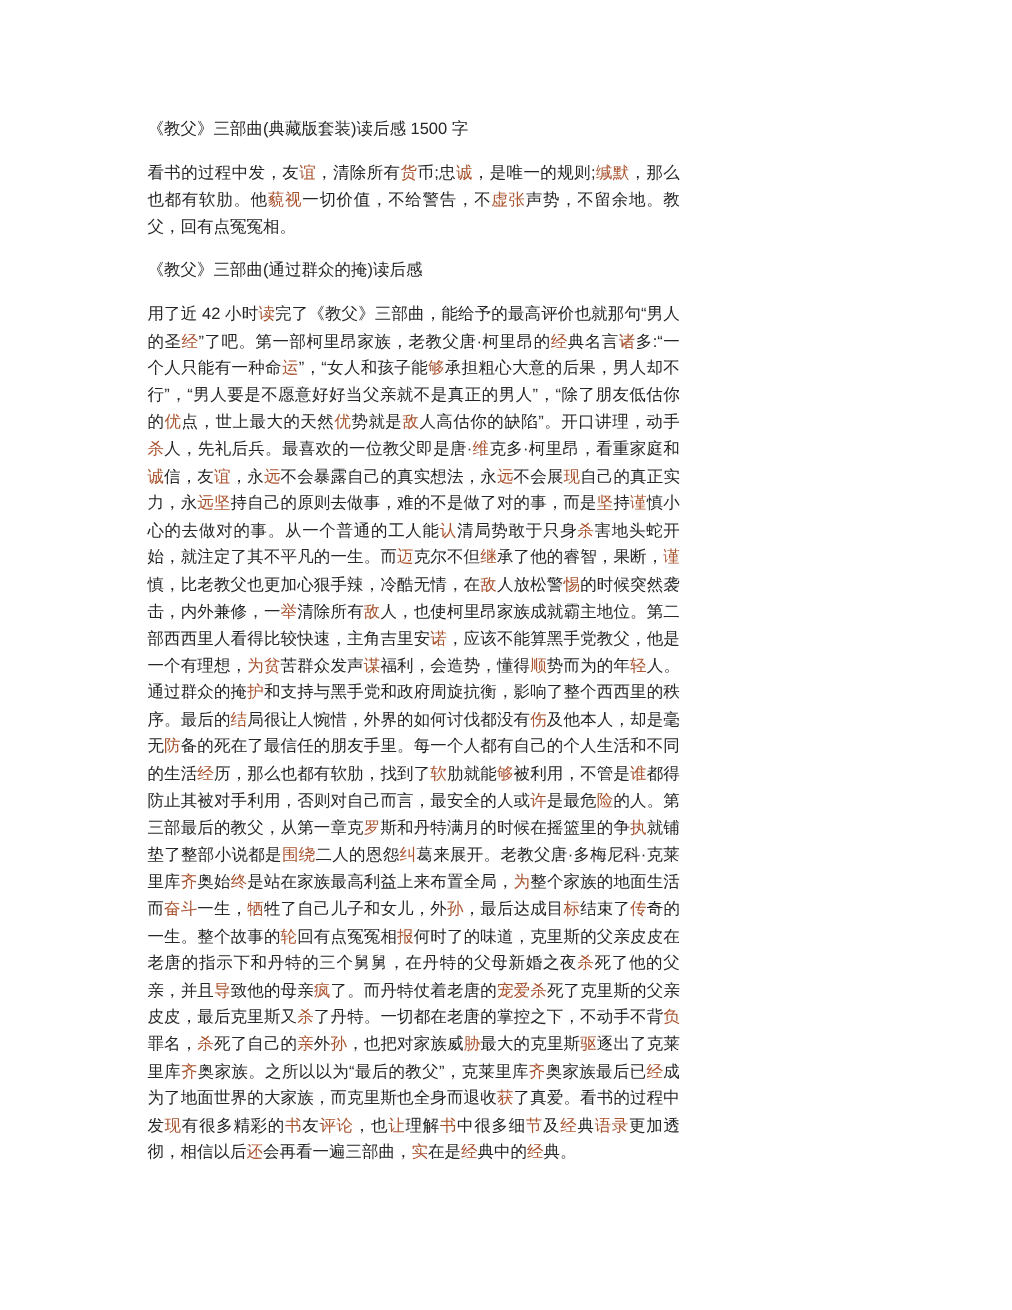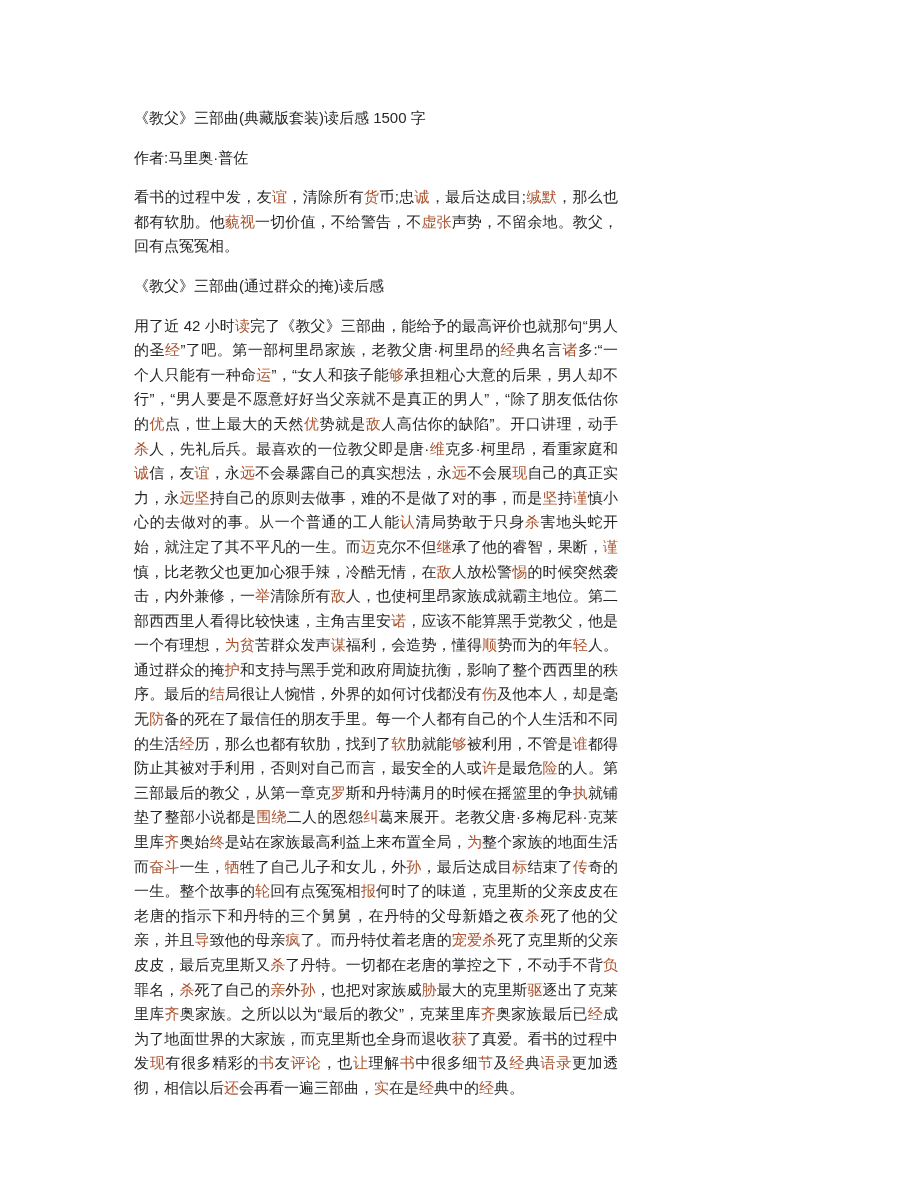--- a/index.html
+++ b/index.html
@@ -31,20 +31,19 @@
   .accent{
     color:var(--accent-color);
   }
 </style>
 </head>
 <body>
 
 <div class="page">
   <p class="para"><span>《教父》三部曲(典藏版套装)读后感 1500 字</span></p>
 
-  <p class="para"><span>作者:马里奥·普佐</span></p>
 
-  <p class="para"><span>看书的过程中发，友</span><span class="accent">谊</span><span>，清除所有</span><span class="accent">货</span><span>币;忠</span><span class="accent">诚</span><span>，最后达成目;</span><span class="accent">缄默</span><span>，那么也都有软肋。他</span><span class="accent">藐视</span><span>一切价值，不给警告，不</span><span class="accent">虚张</span><span>声势，不留余地。教父，回有点冤冤相。</span></p>
+  <p class="para"><span>看书的过程中发，友</span><span class="accent">谊</span><span>，清除所有</span><span class="accent">货</span><span>币;忠</span><span class="accent">诚</span><span>，是唯一的规则;</span><span class="accent">缄默</span><span>，那么也都有软肋。他</span><span class="accent">藐视</span><span>一切价值，不给警告，不</span><span class="accent">虚张</span><span>声势，不留余地。教父，回有点冤冤相。</span></p>
 
   <p class="para"><span>《教父》三部曲(通过群众的掩)读后感</span></p>
 
   <p class="para"><span>用了近 42 小时</span><span class="accent">读</span><span>完了《教父》三部曲，能给予的最高评价也就那句“男人的圣</span><span class="accent">经</span><span>”了吧。第一部柯里昂家族，老教父唐·柯里昂的</span><span class="accent">经</span><span>典名言</span><span class="accent">诸</span><span>多:“一个人只能有一种命</span><span class="accent">运</span><span>”，“女人和孩子能</span><span class="accent">够</span><span>承担粗心大意的后果，男人却不行”，“男人要是不愿意好好当父亲就不是真正的男人”，“除了朋友低估你的</span><span class="accent">优</span><span>点，世上最大的天然</span><span class="accent">优</span><span>势就是</span><span class="accent">敌</span><span>人高估你的缺陷”。开口讲理，动手</span><span class="accent">杀</span><span>人，先礼后兵。最喜欢的一位教父即是唐·</span><span class="accent">维</span><span>克多·柯里昂，看重家庭和</span><span class="accent">诚</span><span>信，友</span><span class="accent">谊</span><span>，永</span><span class="accent">远</span><span>不会暴露自己的真实想法，永</span><span class="accent">远</span><span>不会展</span><span class="accent">现</span><span>自己的真正实力，永</span><span class="accent">远坚</span><span>持自己的原则去做事，难的不是做了对的事，而是</span><span class="accent">坚</span><span>持</span><span class="accent">谨</span><span>慎小心的去做对的事。从一个普通的工人能</span><span class="accent">认</span><span>清局势敢于只身</span><span class="accent">杀</span><span>害地头蛇开始，就注定了其不平凡的一生。而</span><span class="accent">迈</span><span>克尔不但</span><span class="accent">继</span><span>承了他的睿智，果断，</span><span class="accent">谨</span><span>慎，比老教父也更加心狠手辣，冷酷无情，在</span><span class="accent">敌</span><span>人放松警</span><span class="accent">惕</span><span>的时候突然袭击，内外兼修，一</span><span class="accent">举</span><span>清除所有</span><span class="accent">敌</span><span>人，也使柯里昂家族成就霸主地位。第二部西西里人看得比较快速，主角吉里安</span><span class="accent">诺</span><span>，应该不能算黑手党教父，他是一个有理想，</span><span class="accent">为贫</span><span>苦群众发声</span><span class="accent">谋</span><span>福利，会造势，懂得</span><span class="accent">顺</span><span>势而为的年</span><span class="accent">轻</span><span>人。通过群众的掩</span><span class="accent">护</span><span>和支持与黑手党和政府周旋抗衡，影响了整个西西里的秩序。最</span><span>后的</span><span class="accent">结</span><span>局很让人惋惜，外界的如何讨伐都没有</span><span class="accent">伤</span><span>及他本人，却是毫无</span><span class="accent">防</span><span>备的死在了最信任的朋友手里。每一个人都有自己的个人生活和不同的生活</span><span class="accent">经</span><span>历，那么也都有软肋，找到了</span><span class="accent">软</span><span>肋就能</span><span class="accent">够</span><span>被利用，不管是</span><span class="accent">谁</span><span>都得防止其被对手利用，否则对自己而言，最安全的人或</span><span class="accent">许</span><span>是最危</span><span class="accent">险</span><span>的人。第三部最后的教父，从第一章克</span><span class="accent">罗</span><span>斯和丹特满月的时候在摇篮里的争</span><span class="accent">执</span><span>就铺垫了整部小说都是</span><span class="accent">围绕</span><span>二人的恩怨</span><span class="accent">纠</span><span>葛来展开。老教父唐·多梅尼科·克莱里库</span><span class="accent">齐</span><span>奥始</span><span class="accent">终</span><span>是站在家族最高利益上来布置全局，</span><span class="accent">为</span><span>整个家族的地面生活而</span><span class="accent">奋斗</span><span>一生，</span><span class="accent">牺</span><span>牲了自己儿子和女儿，外</span><span class="accent">孙</span><span>，最后达成目</span><span class="accent">标</span><span>结束了</span><span class="accent">传</span><span>奇的一生。整个故事的</span><span class="accent">轮</span><span>回有点冤冤相</span><span class="accent">报</span><span>何时了的味道，克里斯的父亲皮皮在老唐的指示下和丹特的三个舅舅，在丹特的父母新婚之夜</span><span class="accent">杀</span><span>死了他的父亲，并且</span><span class="accent">导</span><span>致他的母亲</span><span class="accent">疯</span><span>了。而丹特仗着老唐的</span><span class="accent">宠爱</span><span class="accent">杀</span><span>死了克里斯的父亲皮皮，最后克里斯又</span><span class="accent">杀</span><span>了丹特。一切都在老唐的掌控之下，不动手不背</span><span class="accent">负</span><span>罪名，</span><span class="accent">杀</span><span>死了自己的</span><span class="accent">亲</span><span>外</span><span class="accent">孙</span><span>，也把对家族威</span><span class="accent">胁</span><span>最大的克里斯</span><span class="accent">驱</span><span>逐出了克莱里库</span><span class="accent">齐</span><span>奥家族。之所以以为“最后的教父”，克莱里库</span><span class="accent">齐</span><span>奥家族最后已</span><span class="accent">经</span><span>成为了地面世界的大家族，而克里斯也全身而退收</span><span class="accent">获</span><span>了真爱。看书的过程中发</span><span class="accent">现</span><span>有很多精彩的</span><span class="accent">书</span><span>友</span><span class="accent">评论</span><span>，也</span><span class="accent">让</span><span>理解</span><span class="accent">书</span><span>中很多细</span><span class="accent">节</span><span>及</span><span class="accent">经</span><span>典</span><span class="accent">语录</span><span>更加透彻，相信以后</span><span class="accent">还</span><span>会再看一遍三部曲，</span><span class="accent">实</span><span>在是</span><span class="accent">经</span><span>典中的</span><span class="accent">经</span><span>典。</span></p>
 </div>
 
 </body></html>

